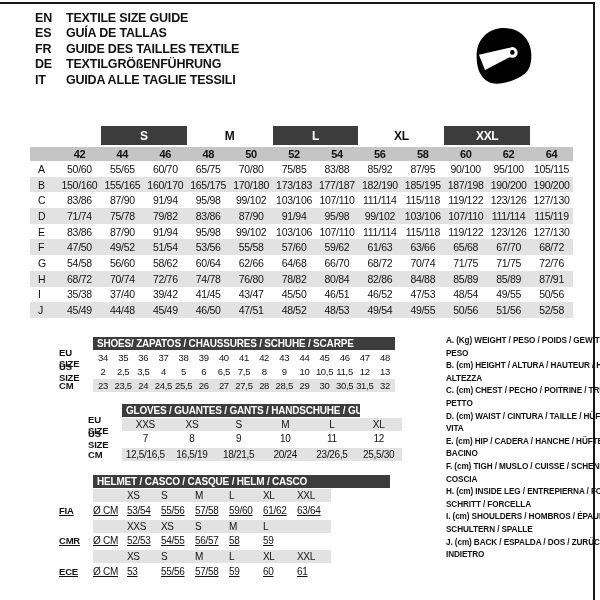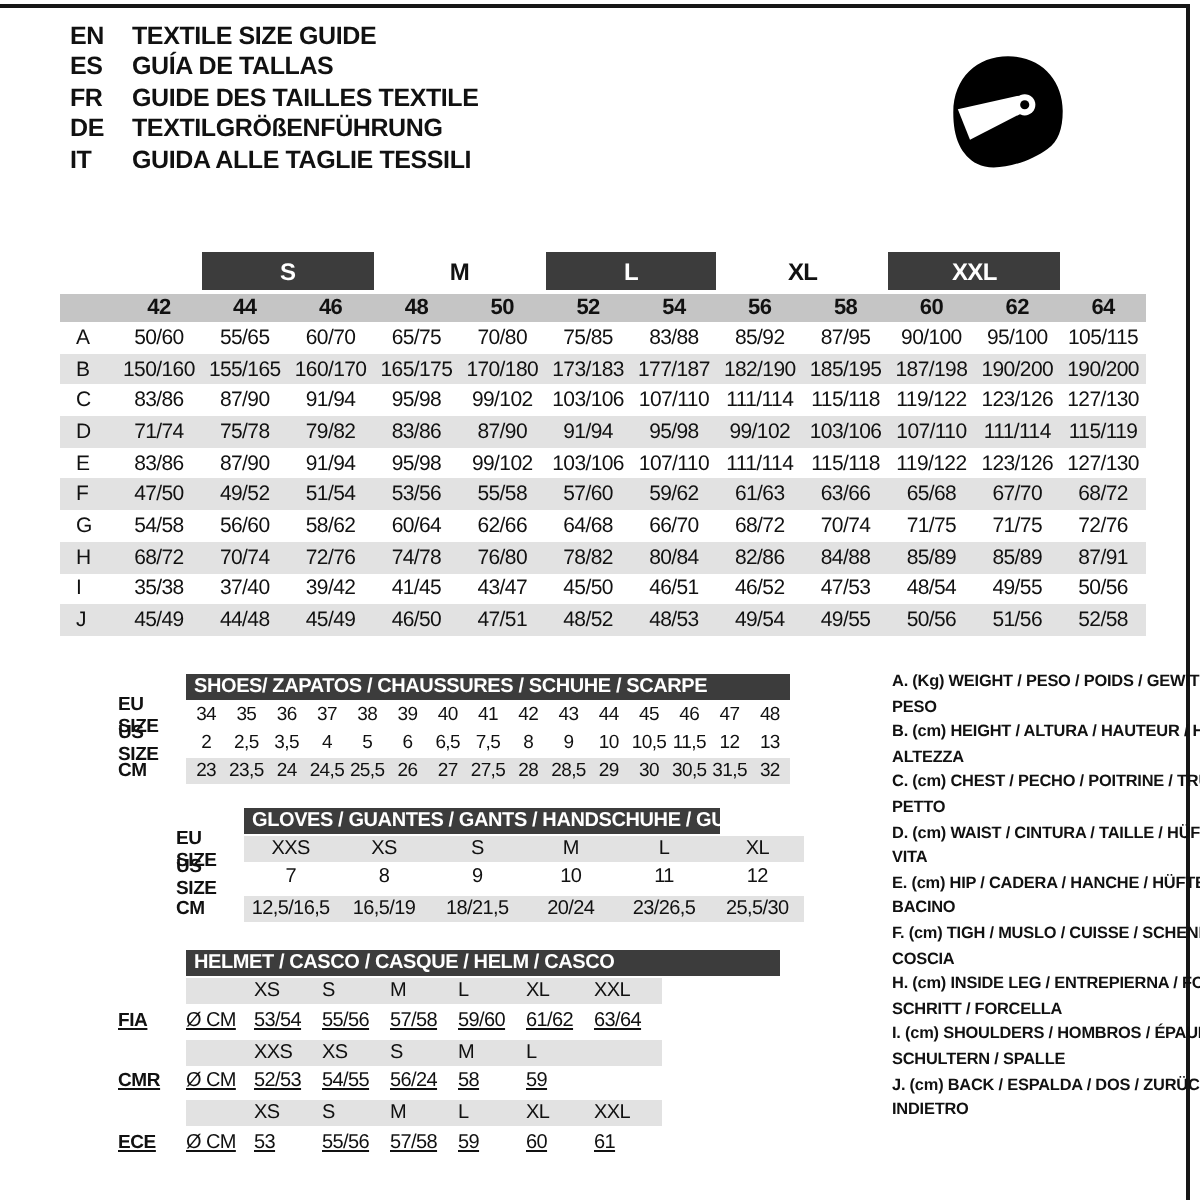--- a/index.html
+++ b/index.html
@@ -423,21 +423,21 @@
           <div class="cell">L</div>
           <div class="cell"></div>
         </div>
       </div>
       <div class="srow tall">
         <div class="rlabel">CMR</div>
         <div class="cells cells-helm">
           <div class="cell">Ø CM</div>
           <div class="cell">52/53</div>
           <div class="cell">54/55</div>
-          <div class="cell">56/24</div>
+          <div class="cell">56/57</div>
           <div class="cell">58</div>
           <div class="cell">59</div>
           <div class="cell"></div>
         </div>
       </div>
       <div class="srow gap2">
         <div class="rlabel"></div>
         <div class="cells cells-helm gray">
           <div class="cell"></div>
           <div class="cell">XS</div>

